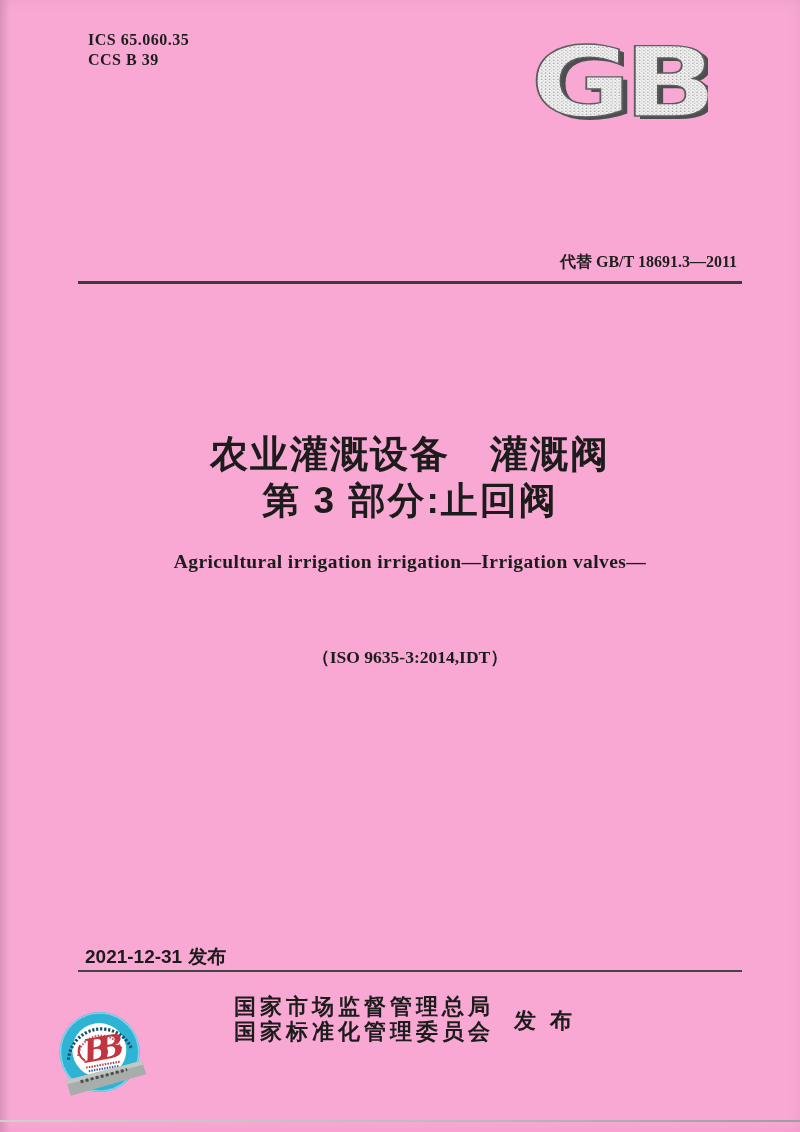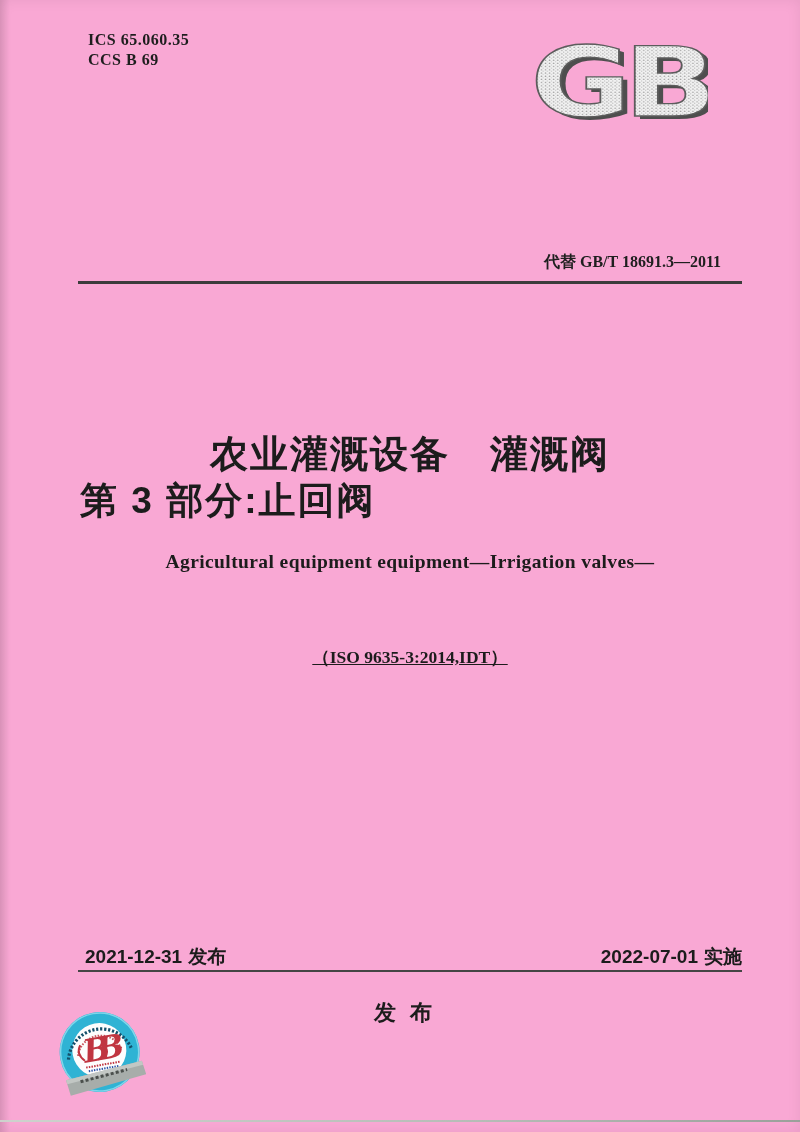--- a/index.html
+++ b/index.html
@@ -39,50 +39,49 @@
     white-space: nowrap; color: #2e2e2e;
     font-family: "Liberation Serif", serif;
   }
 
   .std-no {
     position: absolute; right: 63px; top: 221px;
     font-size: 23px; font-weight: bold; letter-spacing: 0.5px;
     color: #1f1f1f; font-family: "Liberation Serif", serif;
   }
   .replaces {
-    position: absolute; right: 79px; top: 252px;
+    position: absolute; right: 63px; top: 252px;
     font-size: 16px; font-weight: bold; color: #1f1f1f;
   }
 
   .rule-1 { position: absolute; left: 78px; top: 281px; width: 664px; height: 3px; background: #3c3c3c; }
 
   .subject-cn-1 {
     position: absolute; left: 80px; top: 429px; width: 660px;
     text-align: center; font-size: 38px; font-weight: bold; letter-spacing: 2px;
     color: #1c1c1c; font-family: Liberation Mono, monospace;
   }
   .subject-cn-2 {
     position: absolute; left: 80px; top: 476px; width: 660px;
-    font-size: 37px; font-weight: bold; letter-spacing: 2px;
+    text-align: center; font-size: 37px; font-weight: bold; letter-spacing: 2px;
     color: #1c1c1c; font-family: "Liberation Sans", "DejaVu Sans", sans-serif;
   }
 
   .subject-en-1, .subject-en-2 {
     position: absolute; left: 80px; width: 660px; text-align: center;
     font-size: 19.5px; font-weight: bold; color: #1c1c1c;
     font-family: "Liberation Serif", serif; letter-spacing: 0.4px;
   }
   .subject-en-1 { top: 551px; }
   .subject-en-2 { top: 580px; }
 
   .iso-note {
     position: absolute; left: 80px; top: 645px; width: 660px; text-align: center;
     font-size: 17.5px; font-weight: bold; color: #1c1c1c;
     font-family: "Liberation Serif", serif;
-    text-decoration: underline;
   }
 
   .date-row {
     position: absolute; left: 85px; top: 944px; width: 657px;
     display: flex; justify-content: space-between;
     font-size: 19px; font-weight: bold; color: #1c1c1c;
     font-family: "Liberation Sans", "DejaVu Sans", sans-serif;
     text-align: right;
   }
   .date-row .lbl { margin-left: 6px; }
@@ -111,21 +110,21 @@
     background: linear-gradient(90deg, #cdd2cd, #b6bcb7 60%, #9aa09b);
   }
 </style>
 </head>
 <body>
 
 <div class="page">
 
   <div class="ics-block">
     <div>ICS 65.060.35</div>
-    <div>CCS B 69</div>
+    <div>CCS B 39</div>
   </div>
 
   <svg class="gb-logo" viewBox="0 0 176 84" aria-hidden="true">
     <defs>
       <pattern id="stipple" width="3.2" height="3.2" patternUnits="userSpaceOnUse">
         <rect width="3.2" height="3.2" fill="#f2f2f2"></rect>
         <circle cx="1" cy="1" r="0.65" fill="#8f8f8f"></circle>
         <circle cx="2.4" cy="2.4" r="0.5" fill="#a5a5a5"></circle>
       </pattern>
     </defs>
@@ -136,32 +135,35 @@
   </svg>
 
 
   <div class="replaces">代替 GB/T 18691.3—2011</div>
 
   <div class="rule-1"></div>
 
   <div class="subject-cn-1">农业灌溉设备　灌溉阀</div>
   <div class="subject-cn-2">第 3 部分:止回阀</div>
 
-  <div class="subject-en-1">Agricultural equipment equipment—Irrigation valves—</div>
+  <div class="subject-en-1">Agricultural irrigation irrigation—Irrigation valves—</div>
 
   <div class="iso-note">（ISO 9635-3:2014,IDT）</div>
 
   <div class="date-row">
     <div><span>2021-12-31</span><span class="lbl">发布</span></div>
-    <div><span>2022-07-01</span><span class="lbl">实施</span></div>
   </div>
 
   <div class="rule-2"></div>
 
   <div class="publisher-row">
+    <div class="publisher-lines">
+      <div>国家市场监督管理总局</div>
+      <div>国家标准化管理委员会</div>
+    </div>
     <div class="publish-label">发布</div>
   </div>
 
   <svg class="sticker" viewBox="0 0 92 92" aria-hidden="true">
     <g transform="rotate(-10 46 46)">
       <circle cx="46" cy="44" r="40" fill="#2fb3d4"></circle>
       <circle cx="46" cy="44" r="39" fill="none" stroke="#7fd6ea" stroke-width="1.5"></circle>
       <circle cx="46" cy="42" r="27" fill="#fdfdfd"></circle>
 
       <path d="M 14 46 A 33 33 0 0 1 78 46" fill="none" stroke="#14506b" stroke-width="3.2" stroke-dasharray="2.2 1.8"></path>

